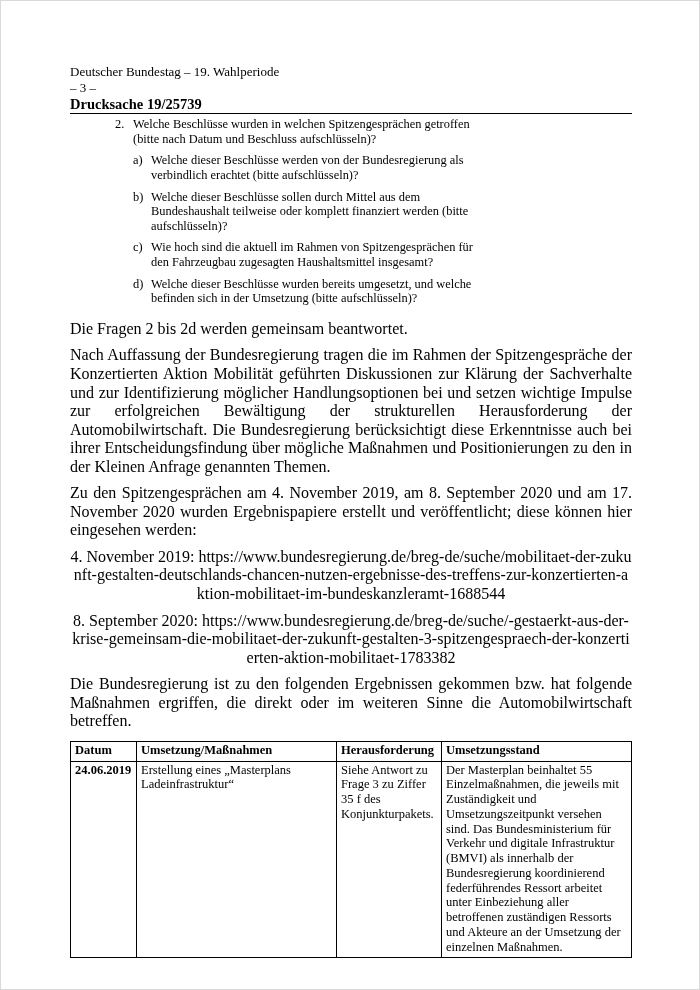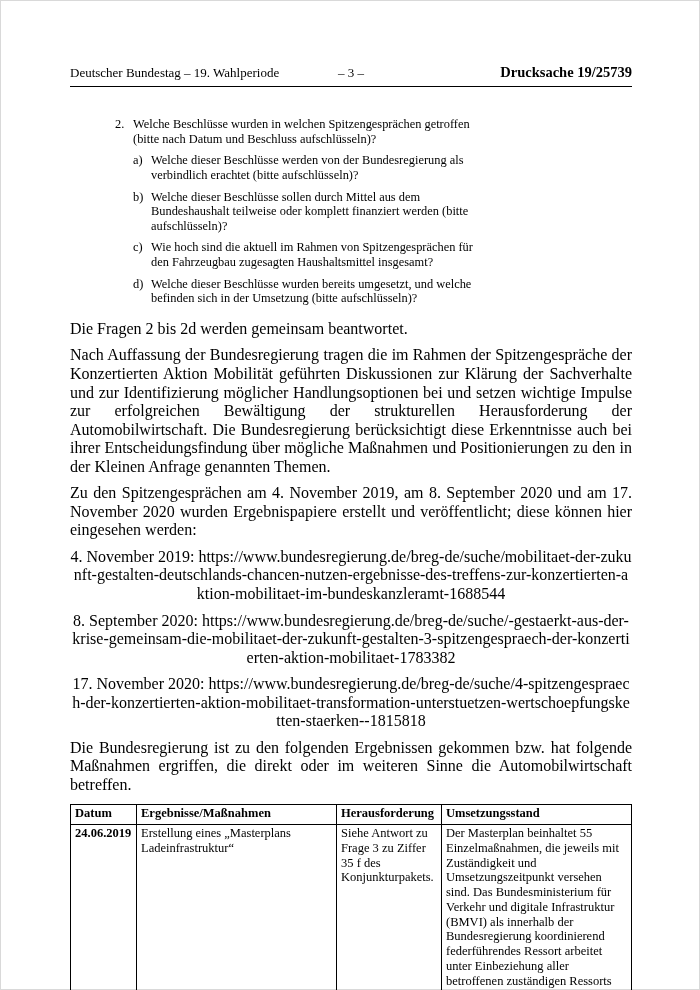--- a/index.html
+++ b/index.html
@@ -15,21 +15,21 @@
     position: absolute; inset: 0;
     border: 1px solid #d9d9d9;
     pointer-events: none;
   }
   .header {
     position: absolute;
     top: 64px; left: 70px; right: 68px;
     display: flex;
     align-items: baseline;
     border-bottom: 1px solid #000;
-    padding-bottom: 5px;
+    flex-direction: column;
   }
   .header-left  { flex: 1 1 0; font-size: 13px; }
   .header-center{ font-size: 13px; }
   .header-right { flex: 1 1 0; text-align: right; font-size: 14.5px; font-weight: bold; font-family: Liberation Serif, serif; }
 
   .content {
     position: absolute;
     top: 117px; left: 70px; right: 68px;
   }
 
@@ -111,34 +111,33 @@
       <span class="q-label">d)</span>
       <span class="q-text">Welche dieser Beschlüsse wurden bereits umgesetzt, und welche befinden sich in der Umsetzung (bitte aufschlüsseln)?</span>
     </div>
   </div>
 
   <p class="para first">Die Fragen 2 bis 2d werden gemeinsam beantwortet.</p>
   <p class="para">Nach Auffassung der Bundesregierung tragen die im Rahmen der Spitzengespräche der Konzertierten Aktion Mobilität geführten Diskussionen zur Klärung der Sachverhalte und zur Identifizierung möglicher Handlungsoptionen bei und setzen wichtige Impulse zur erfolgreichen Bewältigung der strukturellen Herausforderung der Automobilwirtschaft. Die Bundesregierung berücksichtigt diese Erkenntnisse auch bei ihrer Entscheidungsfindung über mögliche Maßnahmen und Positionierungen zu den in der Kleinen Anfrage genannten Themen.</p>
   <p class="para">Zu den Spitzengesprächen am 4. November 2019, am 8. September 2020 und am 17. November 2020 wurden Ergebnispapiere erstellt und veröffentlicht; diese können hier eingesehen werden:</p>
   <p class="para url">4. November 2019: https://www.bundesregierung.de/breg-de/suche/mobilitaet-der-zukunft-gestalten-deutschlands-chancen-nutzen-ergebnisse-des-treffens-zur-konzertierten-aktion-mobilitaet-im-bundeskanzleramt-1688544</p>
   <p class="para url">8. September 2020: https://www.bundesregierung.de/breg-de/suche/-gestaerkt-aus-der-krise-gemeinsam-die-mobilitaet-der-zukunft-gestalten-3-spitzengespraech-der-konzertierten-aktion-mobilitaet-1783382</p>
-  <p class="para url">17. November 2020: https://www.bundesregierung.de/breg-de/suche/4-spitzengespraech-der-konzertierten-aktion-mobilitaet-transformation-unterstuetzen-wertschoepfungsketten-staerken--1815818</p>
   <p class="para">Die Bundesregierung ist zu den folgenden Ergebnissen gekommen bzw. hat folgende Maßnahmen ergriffen, die direkt oder im weiteren Sinne die Automobilwirtschaft betreffen.</p>
 
   <table class="results-table">
     <colgroup>
       <col style="width:66px">
       <col style="width:200px">
       <col style="width:105px">
       <col>
     </colgroup>
     <thead>
       <tr>
         <th>Datum</th>
-        <th>Ergebnisse/Maßnahmen</th>
+        <th>Umsetzung/Maßnahmen</th>
         <th>Herausforderung</th>
         <th>Umsetzungsstand</th>
       </tr>
     </thead>
     <tbody>
       <tr>
         <td class="datum-cell">24.06.2019</td>
         <td>Erstellung eines „Masterplans Ladeinfrastruktur“</td>
         <td>Siehe Antwort zu Frage 3 zu Ziffer 35 f des Konjunkturpakets.</td>
         <td>Der Masterplan beinhaltet 55 Einzelmaßnahmen, die jeweils mit Zuständigkeit und Umsetzungszeitpunkt versehen sind. Das Bundesministerium für Verkehr und digitale Infrastruktur (BMVI) als innerhalb der Bundesregierung koordinierend federführendes Ressort arbeitet unter Einbeziehung aller betroffenen zuständigen Ressorts und Akteure an der Umsetzung der einzelnen Maßnahmen.</td>

